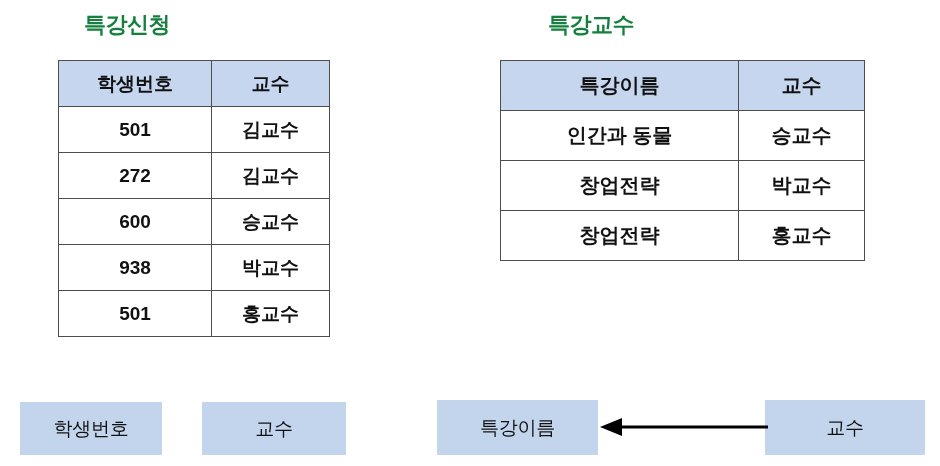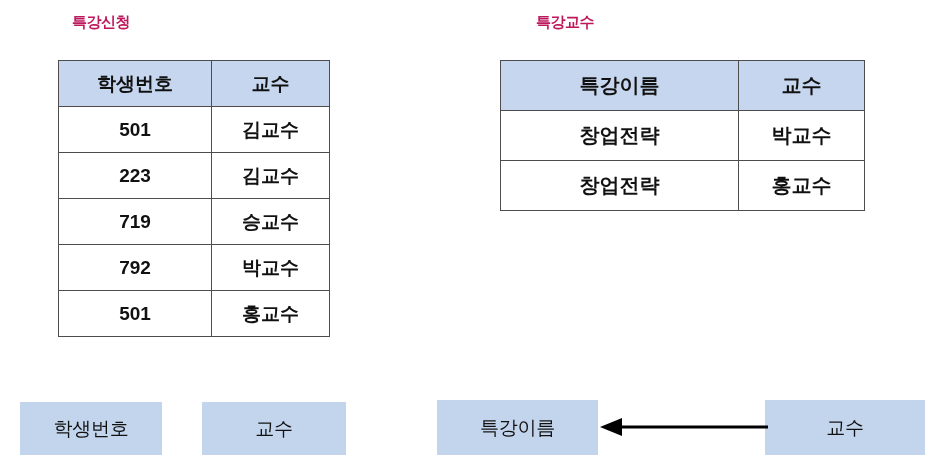--- a/index.html
+++ b/index.html
@@ -19,26 +19,27 @@
   .canvas {
     position: absolute;
     left: 0; top: 0;
     width: 940px;
     height: 466px;
   }
 
   
   .table-title {
     position: absolute;
-    font-size: 15px;
+    font-size: 22px;
     font-weight: bold;
     letter-spacing: -0.5px;
-    color: #be185d;
+    color: #15803d;
     white-space: nowrap;
     line-height: 1;
+    margin-left: 12px;
   }
   #title-left  { left: 72px;  top: 14px; }
   #title-right { left: 536px; top: 14px; }
 
   
   .data-table {
     position: absolute;
     border-collapse: collapse;
     table-layout: fixed;
     background: #ffffff;
@@ -119,48 +120,52 @@
         <th class="col-a">학생번호</th>
         <th class="col-b">교수</th>
       </tr>
     </thead>
     <tbody>
       <tr>
         <td>501</td>
         <td>김교수</td>
       </tr>
       <tr>
-        <td>223</td>
+        <td>272</td>
         <td>김교수</td>
       </tr>
       <tr>
-        <td>719</td>
+        <td>600</td>
         <td>승교수</td>
       </tr>
       <tr>
-        <td>792</td>
+        <td>938</td>
         <td>박교수</td>
       </tr>
       <tr>
         <td>501</td>
         <td>홍교수</td>
       </tr>
     </tbody>
   </table>
 
   <div class="table-title" id="title-right">특강교수</div>
 
   <table class="data-table" id="table-right">
     <thead>
       <tr>
         <th class="col-a">특강이름</th>
         <th class="col-b">교수</th>
       </tr>
     </thead>
     <tbody>
+      <tr>
+        <td>인간과 동물</td>
+        <td>승교수</td>
+      </tr>
       <tr>
         <td>창업전략</td>
         <td>박교수</td>
       </tr>
       <tr>
         <td>창업전략</td>
         <td>홍교수</td>
       </tr>
     </tbody>
   </table>

